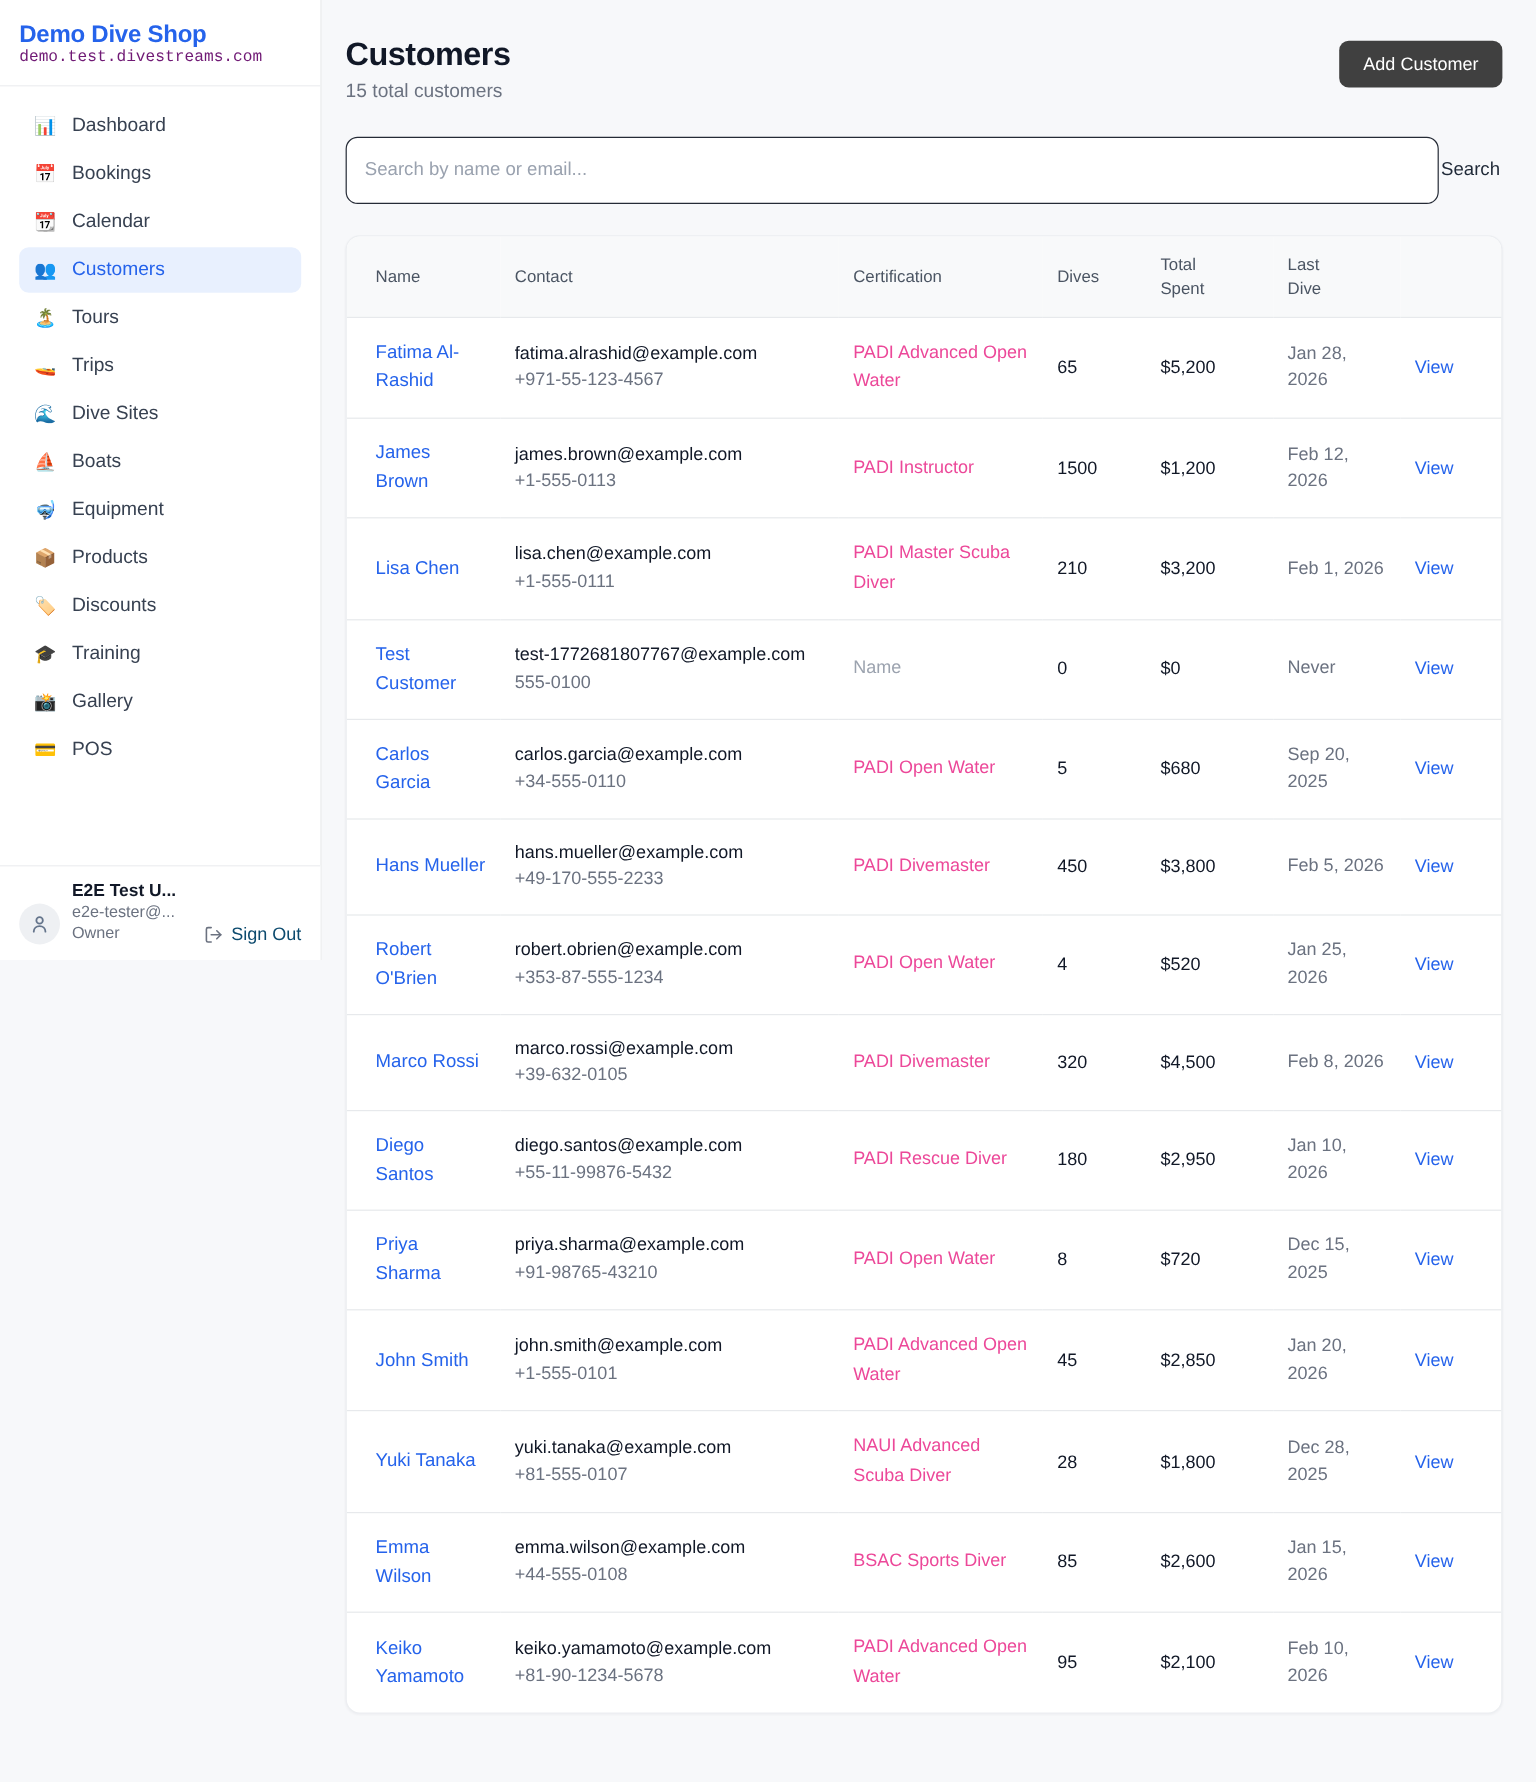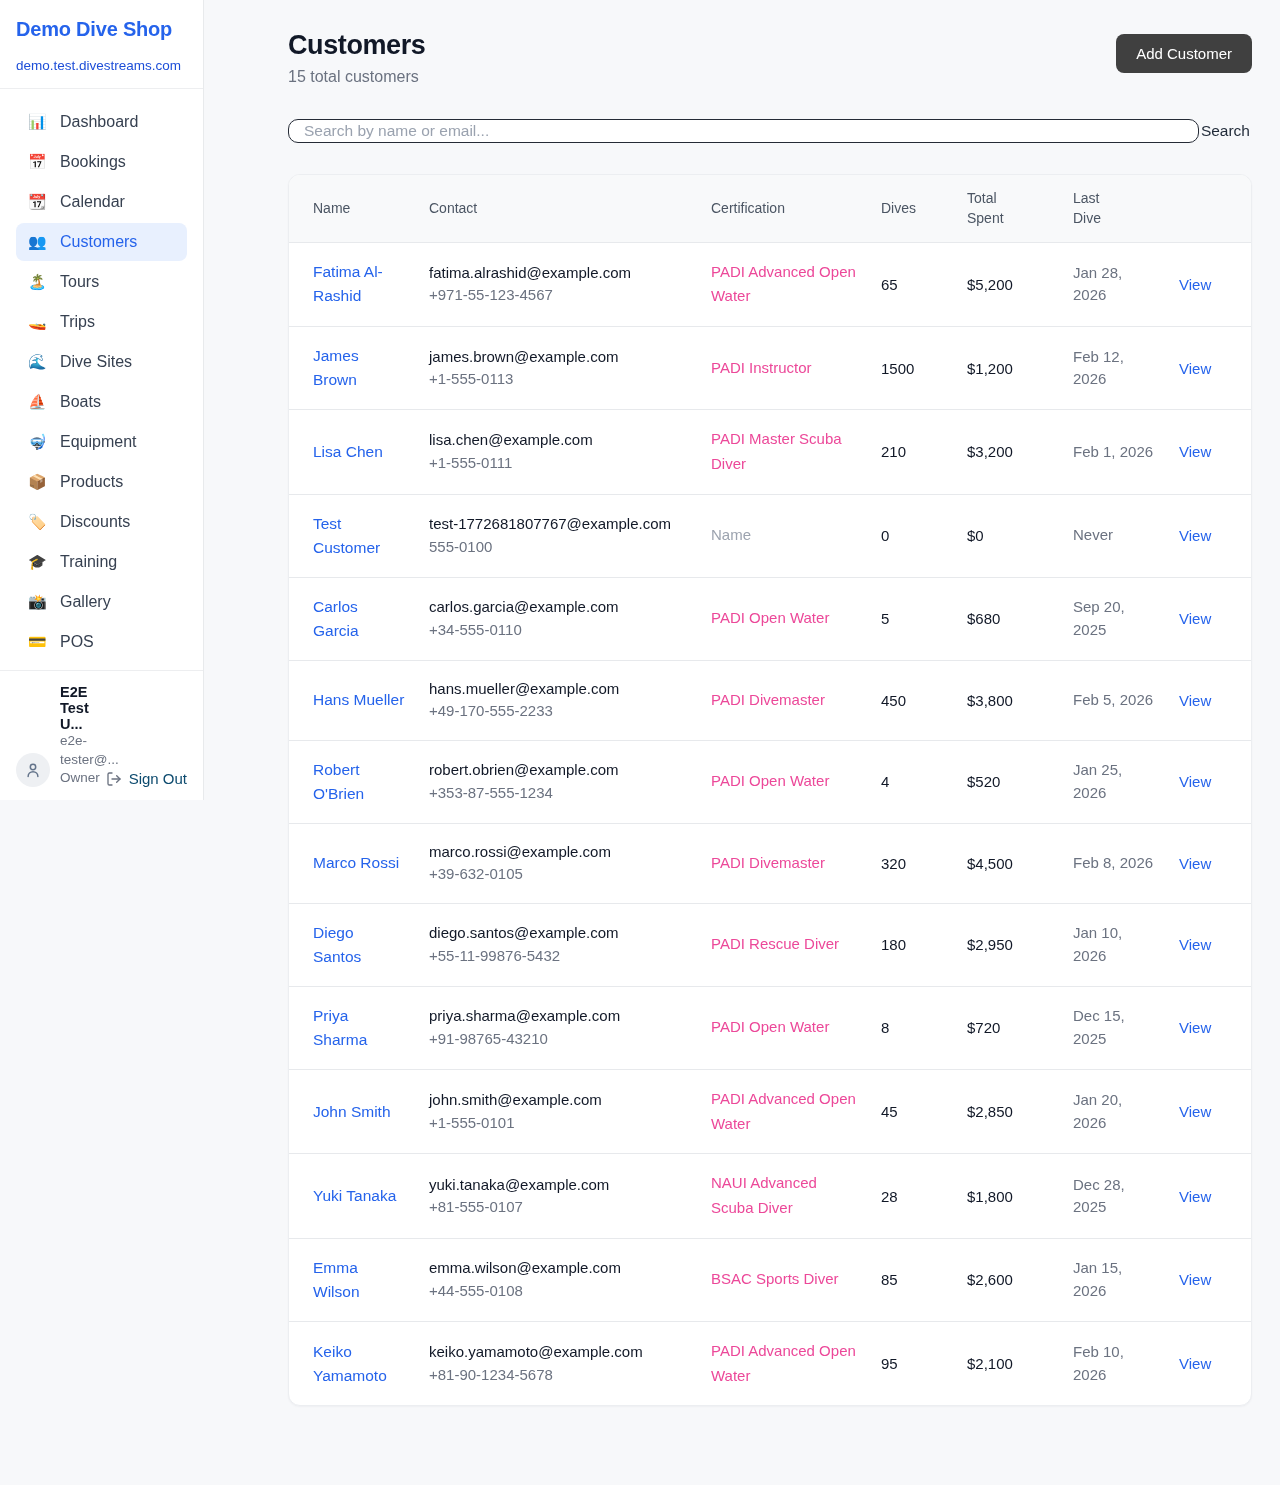--- a/index.html
+++ b/index.html
@@ -9,27 +9,27 @@
     background: #f7f8fa;
     font-family: "Liberation Sans", "DejaVu Sans", sans-serif;
     color: #111827;
     position: relative;
     overflow: hidden;
   }
 
   
   .sidebar {
     position: absolute; top: 0; left: 0;
-    width: 204px; height: 800px;
+    width: 268px; height: 800px;
     background: #ffffff;
     border-right: 1px solid #e8eaec;
   }
   .brand { padding: 18px 16px 15px; border-bottom: 1px solid #edeef0; }
   .brand-title { font-size: 20px; font-weight: 700; color: #2563eb; letter-spacing: -0.2px; }
-  .brand-sub { margin-top: 17px; font-size: 13.5px; color: #1d4ed8; }
+  .brand-sub { margin-top: 0; font-size: 13.5px; color: #701a75; font-family: Liberation Mono, monospace; }
   .nav { padding: 14px 16px 8px; }
   .nav-item {
     display: flex; align-items: center; gap: 12px;
     padding: 10px 12px; border-radius: 8px;
     font-size: 16px; color: #374151;
     margin-bottom: 2px; cursor: pointer; white-space: nowrap;
   }
   .nav-item.active { background: #e8f0fe; color: #2563eb; font-weight: 500; }
   .nav-icon { width: 20px; font-size: 15px; text-align: center; flex-shrink: 0; }
   .user-section {
@@ -56,21 +56,21 @@
   .page-header { display: flex; justify-content: space-between; align-items: flex-start; margin-bottom: 28px; }
   .page-title { font-size: 27px; font-weight: 700; color: #111827; letter-spacing: -0.4px; }
   .page-subtitle { margin-top: 7px; font-size: 16px; color: #6b7280; }
   .add-btn {
     background: #404040; color: #ffffff; border: none; border-radius: 8px;
     font-size: 15px; font-weight: 500; padding: 11px 20px; cursor: pointer;
     font-family: inherit; margin-top: 4px;
   }
   .search-row { display: flex; align-items: center; margin-bottom: 26px; }
   .search-input {
-    flex: 1; height: 24px; background: #fff;
+    flex: 1; height: 56px; background: #fff;
     border: 1px solid #252b36; border-radius: 10px;
     padding: 0 15px; font-size: 15.5px; color: #111827; font-family: inherit;
   }
   .search-input::placeholder { color: #9aa2af; }
   .search-btn {
     background: none; border: none; cursor: pointer;
     font-size: 15.5px; color: #1f2937; font-family: inherit; padding: 8px 2px;
   }
 
   

